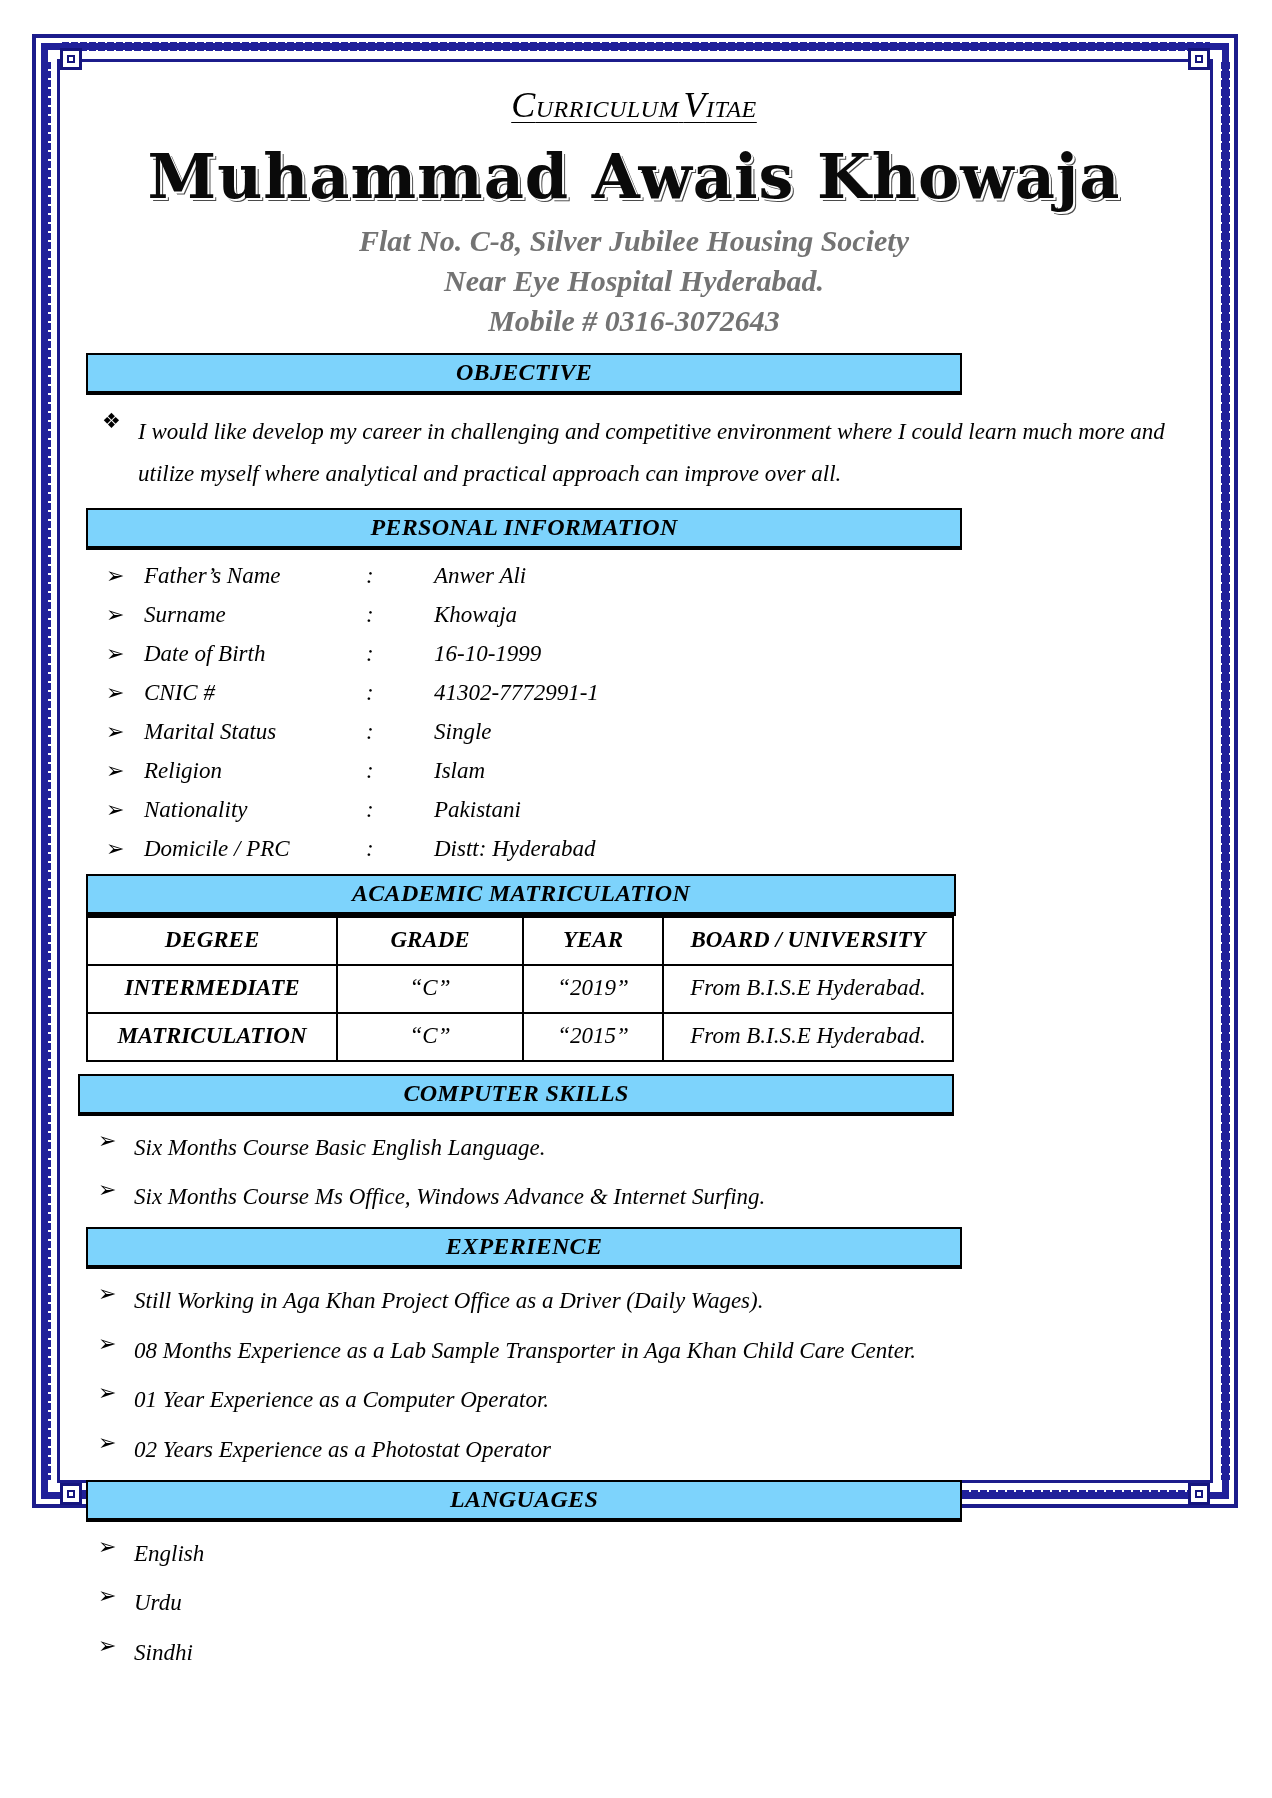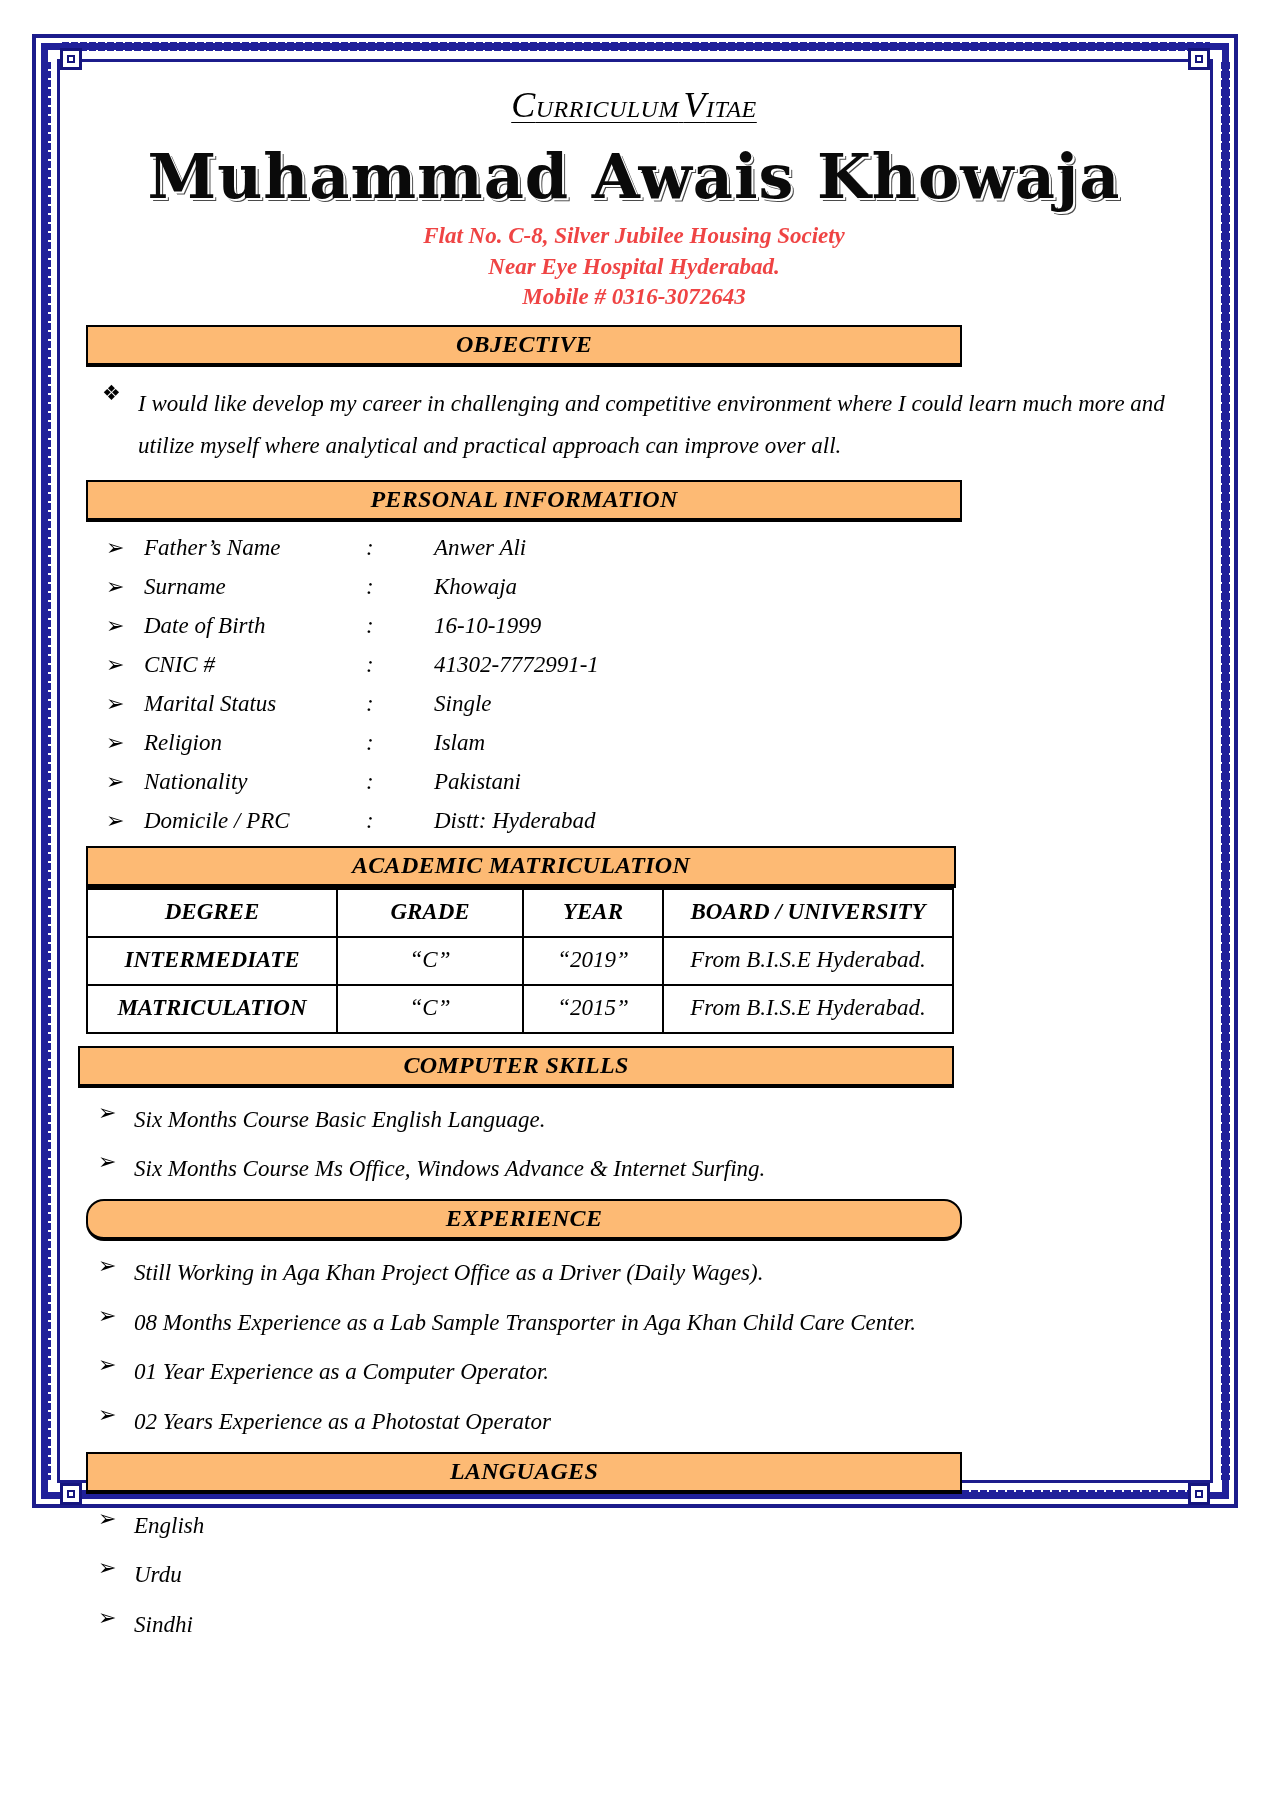--- a/index.html
+++ b/index.html
@@ -123,46 +123,46 @@
     text-shadow:
        2px 2px 0 #ffffff,
        3px 3px 0 #4a4a4a,
        1px 1px 0 #ffffff;
   }
 
   .addr {
     text-align: center;
     font-style: italic;
     font-weight: bold;
-    font-size: 23px;
+    font-size: 30px;
     line-height: 1.33;
     margin-top: 8px;
-    color: #ef4444;
+    color: #737373;
   }
 
   
   .section-bar {
-    background: #fdba74;
+    background: #7dd3fc;
     border-top: 2px solid #000;
     border-bottom: 4px solid #000;
     border-left: 2px solid #000;
     border-right: 2px solid #000;
     text-align: center;
     font-style: italic;
     font-weight: bold;
     font-size: 24px;
     padding: 4px 0 5px 0;
     margin-top: 12px;
     letter-spacing: .3px;
   }
   .section-bar.w-objective       { width: 872px; margin-left: 8px; }
   .section-bar.w-personal        { width: 872px; margin-left: 8px; font-style: italic; }
   .section-bar.w-academic        { width: 866px; margin-left: 8px; }
   .section-bar.w-computer        { width: 872px; margin-left: 0; }
-  .section-bar.w-experience      { width: 872px; margin-left: 8px; border-radius: 18px; }
+  .section-bar.w-experience      { width: 872px; margin-left: 8px; }
   .section-bar.w-languages       { width: 872px; margin-left: 8px; }
 
   
   ul.blist {
     list-style: none;
     margin: 0;
     padding: 0;
   }
   ul.blist li {
     display: flex;

